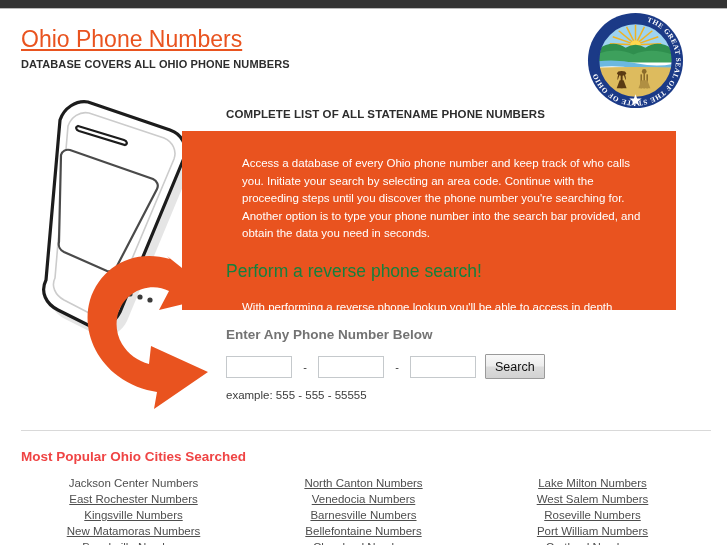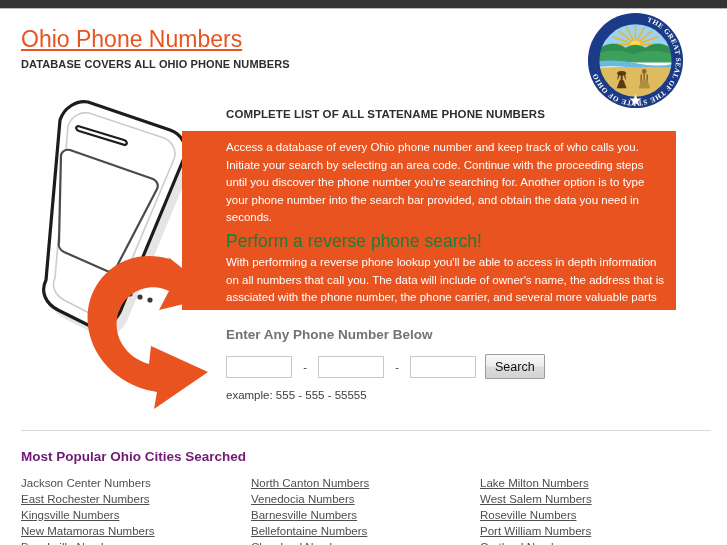--- a/index.html
+++ b/index.html
@@ -58,21 +58,21 @@
     width: 494px; height: 179px;
     background: #e9531f;
   }
   #orange-text {
     position: absolute; left: 226px; top: 139px;
     width: 440px;
     color: #ffffff;
     font-size: 11.5px;
     line-height: 17.6px;
   }
-  #orange-text p { margin: 0; }
+  #orange-text p { margin: 16px; }
   #orange-subhead {
     margin: 2px 0 1px 0 !important;
     font-size: 17.5px;
     line-height: 24px;
     font-weight: normal;
     color: #15803d;
   }
 
   
   #form-heading {
@@ -122,37 +122,38 @@
   
   #divider {
     position: absolute; left: 21px; top: 430px;
     width: 690px; height: 1px;
     background: #d9d9d9;
   }
 
   
   #cities-heading {
     position: absolute; left: 21px; top: 449px;
-    font-size: 13.5px; font-weight: bold; color: #701a75;
+    font-size: 13.5px; font-weight: bold; color: #ef4444;
     white-space: nowrap;
   }
   .cities-col {
     position: absolute; top: 475px; width: 225px;
   }
   #cities-col-0 { left: 21px; }
   #cities-col-1 { left: 251px; }
   #cities-col-2 { left: 480px; }
   .city-link {
     display: block;
     font-size: 11.5px;
     line-height: 16px;
     color: #4e4e4e;
     text-decoration: underline;
     white-space: nowrap;
     cursor: pointer;
+    text-align: center;
   }
   .city-link.no-underline { text-decoration: none; }
 </style>
 </head>
 <body>
 
 <div id="page">
 
   <div id="topbar"></div>
 

